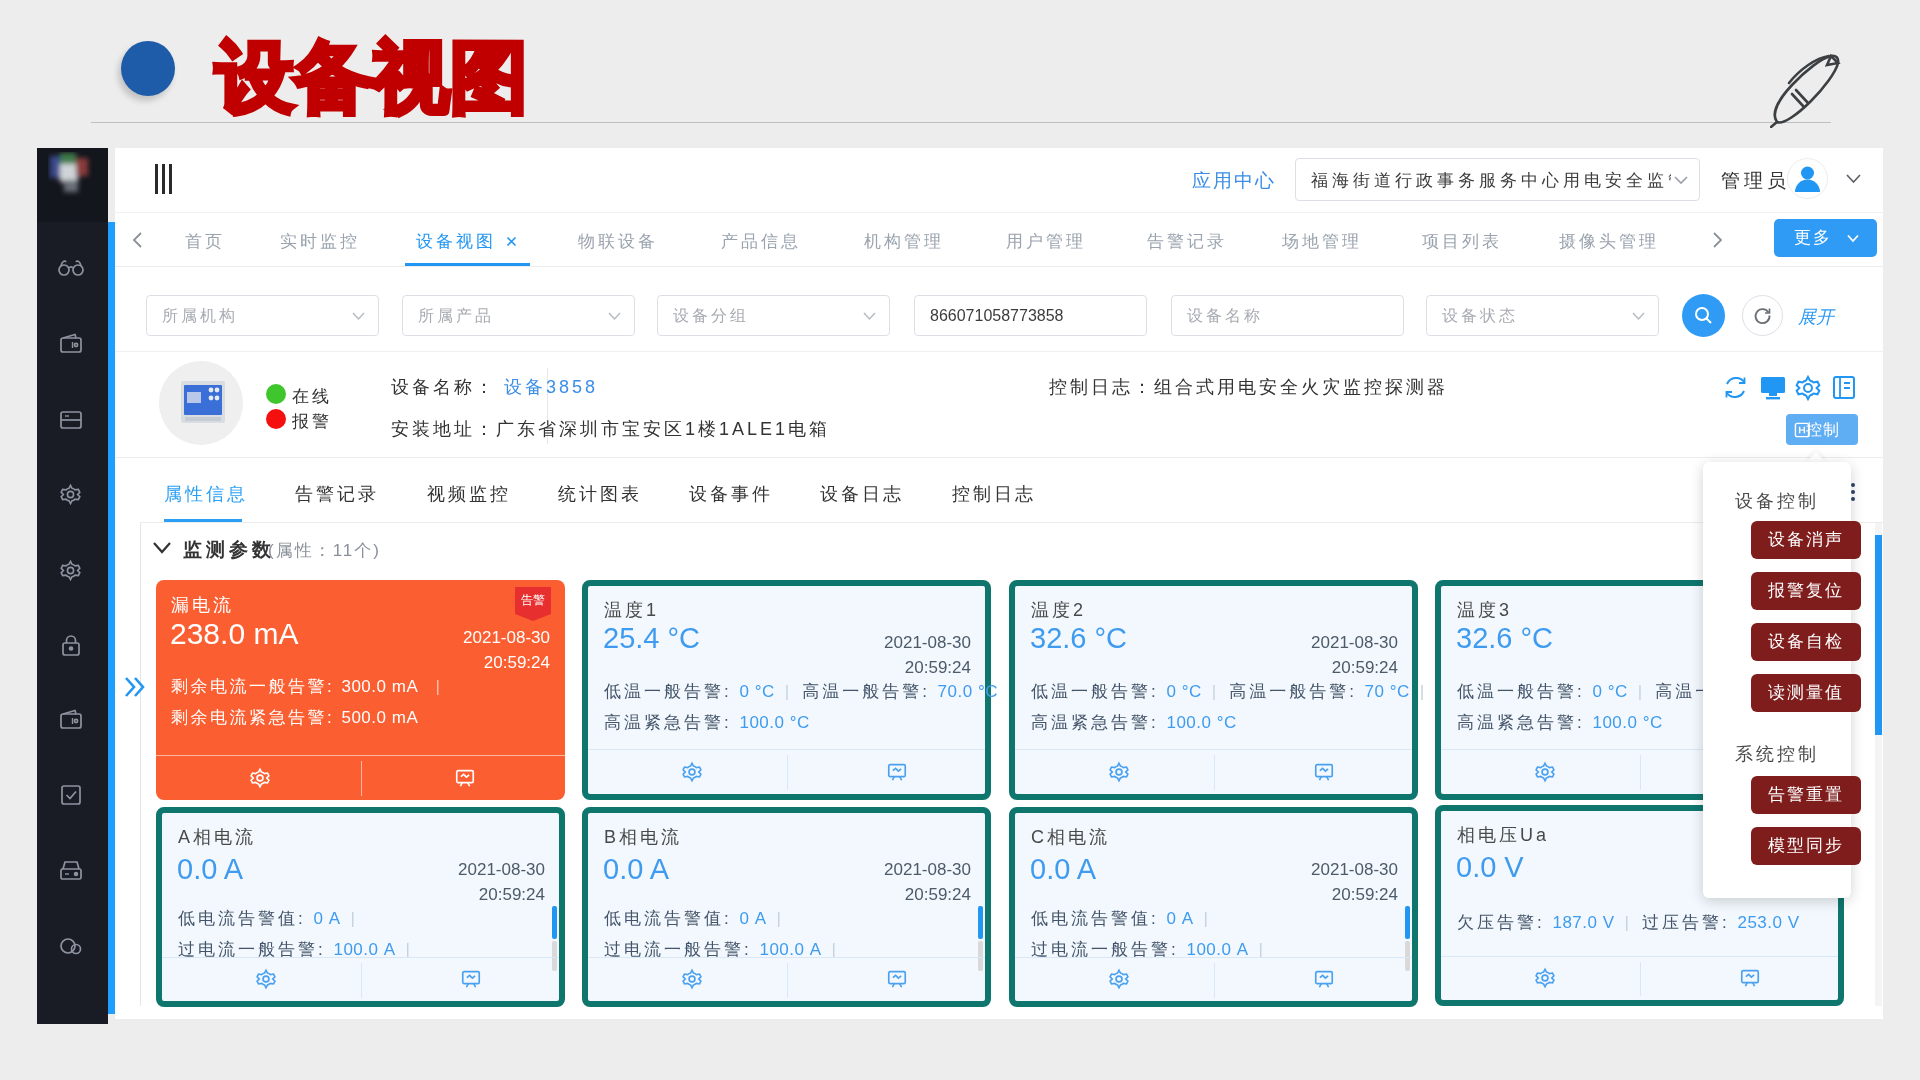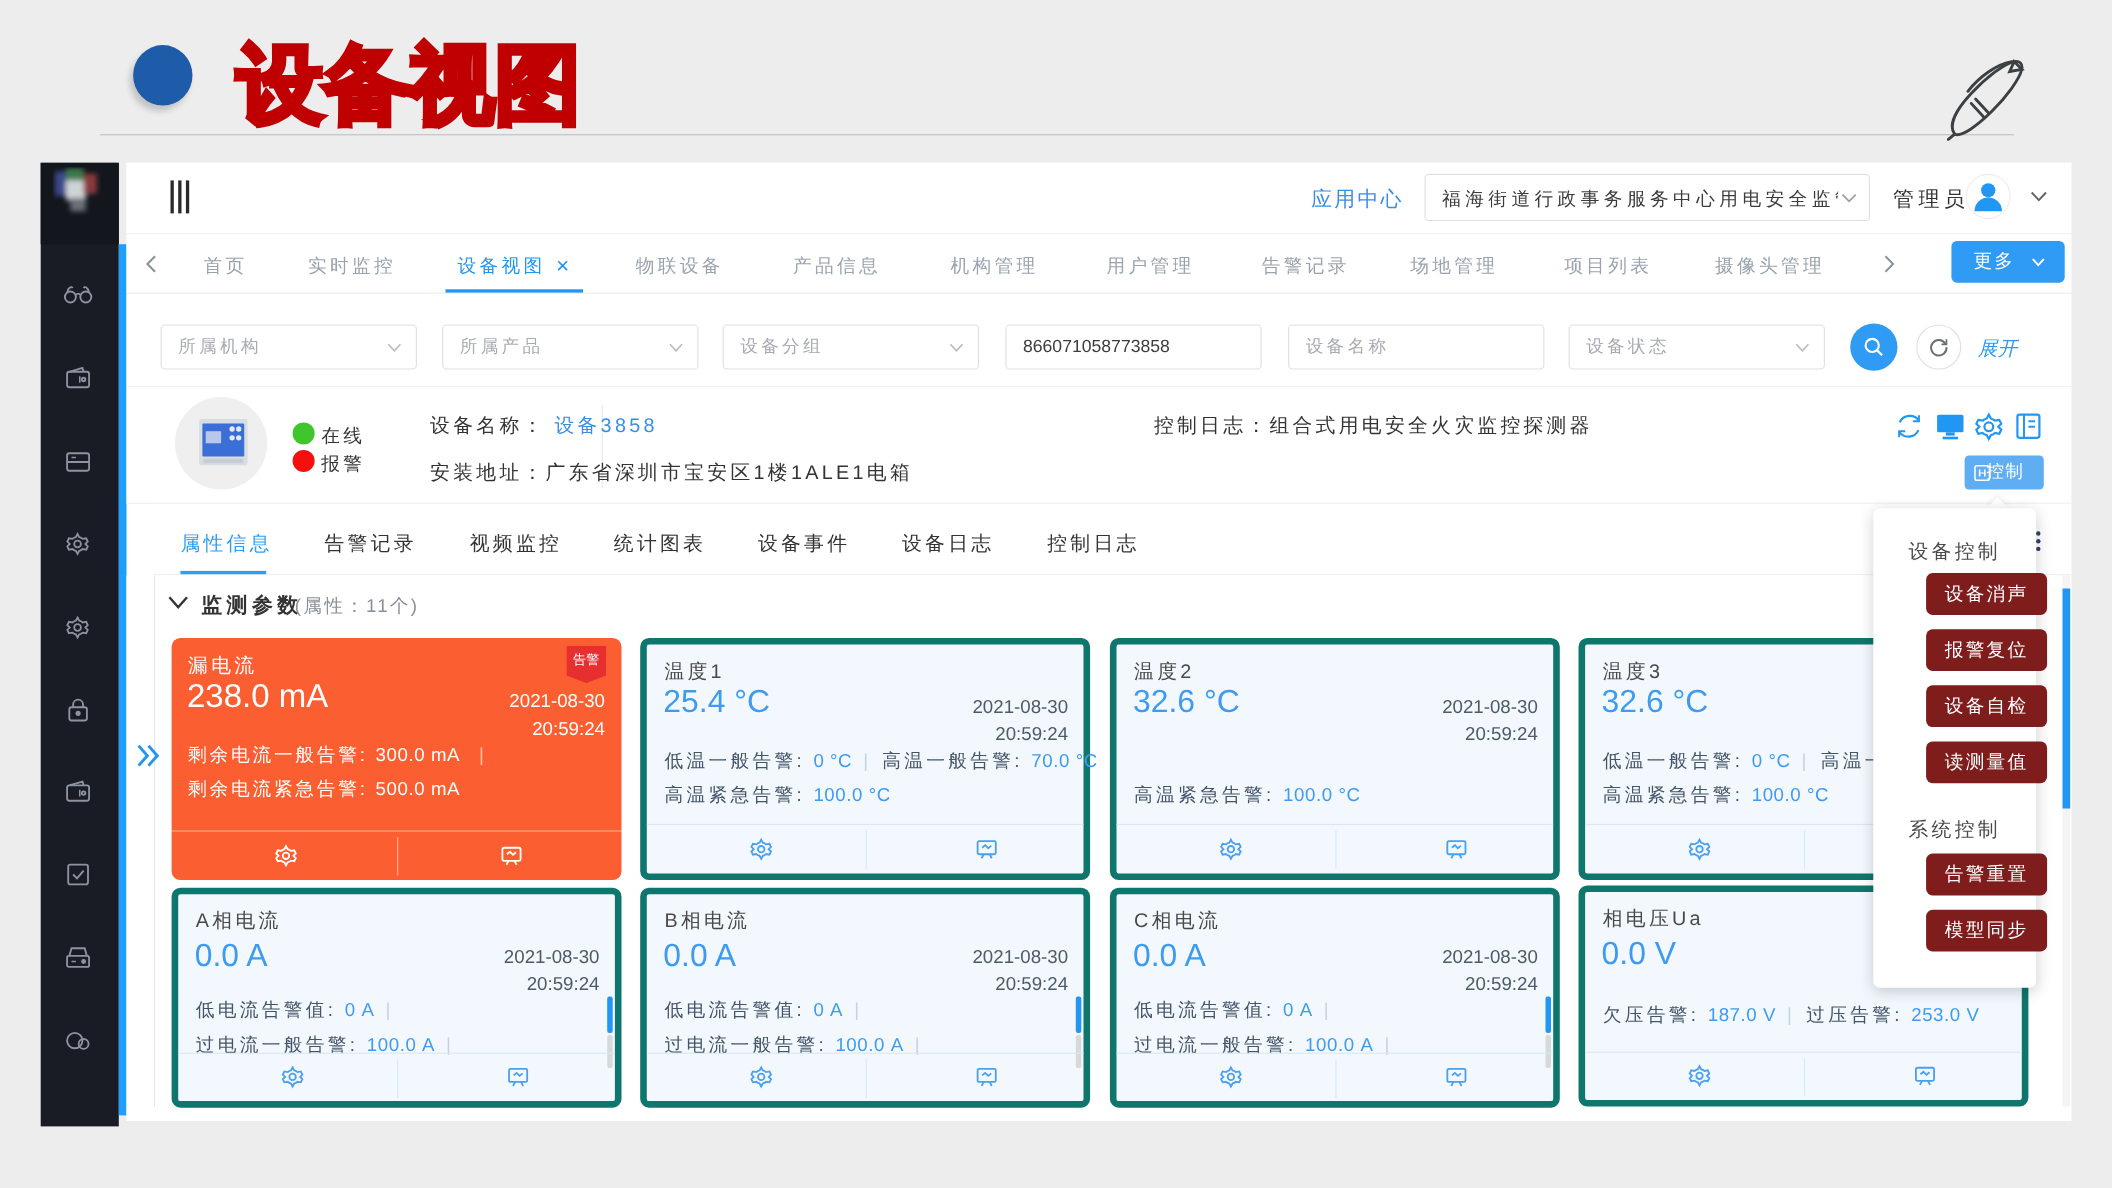--- a/index.html
+++ b/index.html
@@ -346,20 +346,21 @@
         <rect x="3" y="4" width="18" height="13" rx="1.5"></rect>
         <path d="M7.5 10.5 L10.5 8 L13.5 11 L16.5 8.5"></path>
         <path d="M9 17 L7 21 M15 17 L17 21"></path>
       </svg>
   </div>
 </div>
 <div class="abs card lightcard" style="left:1009px;top:580px;">
   <div class="cardtitle abs">温度2</div>
   <div class="cardval abs">32.6 °C</div>
   <div class="carddate abs">2021-08-30<br>20:59:24</div>
+  <div class="alarm abs" style="top:94px">低温一般告警: <b>0 °C</b><i>|</i>高温一般告警: <b>70 °C</b><i>|</i></div>
   <div class="alarm abs" style="top:125px">高温紧急告警: <b>100.0 °C</b></div>
   <div class="cfoot abs">
       <span class="mid"></span>
     <svg style="position:absolute;left:93px;top:11px" width="22" height="22" viewBox="0 0 24 24" fill="none" stroke="#4aa0f0" stroke-width="1.8">
         <circle cx="12" cy="12" r="3.2"></circle>
         <path d="M12 2.5 L13.6 5.5 A7 7 0 0 1 16.8 7.2 L20.2 6.6 L21.7 9.7 L19.4 12 L21.7 14.3 L20.2 17.4 L16.8 16.8 A7 7 0 0 1 13.6 18.5 L12 21.5 L10.4 18.5 A7 7 0 0 1 7.2 16.8 L3.8 17.4 L2.3 14.3 L4.6 12 L2.3 9.7 L3.8 6.6 L7.2 7.2 A7 7 0 0 1 10.4 5.5 Z"></path>
       </svg>
     <svg style="position:absolute;left:298px;top:11px" width="22" height="22" viewBox="0 0 24 24" fill="none" stroke="#4aa0f0" stroke-width="1.8">
         <rect x="3" y="4" width="18" height="13" rx="1.5"></rect>
         <path d="M7.5 10.5 L10.5 8 L13.5 11 L16.5 8.5"></path>

